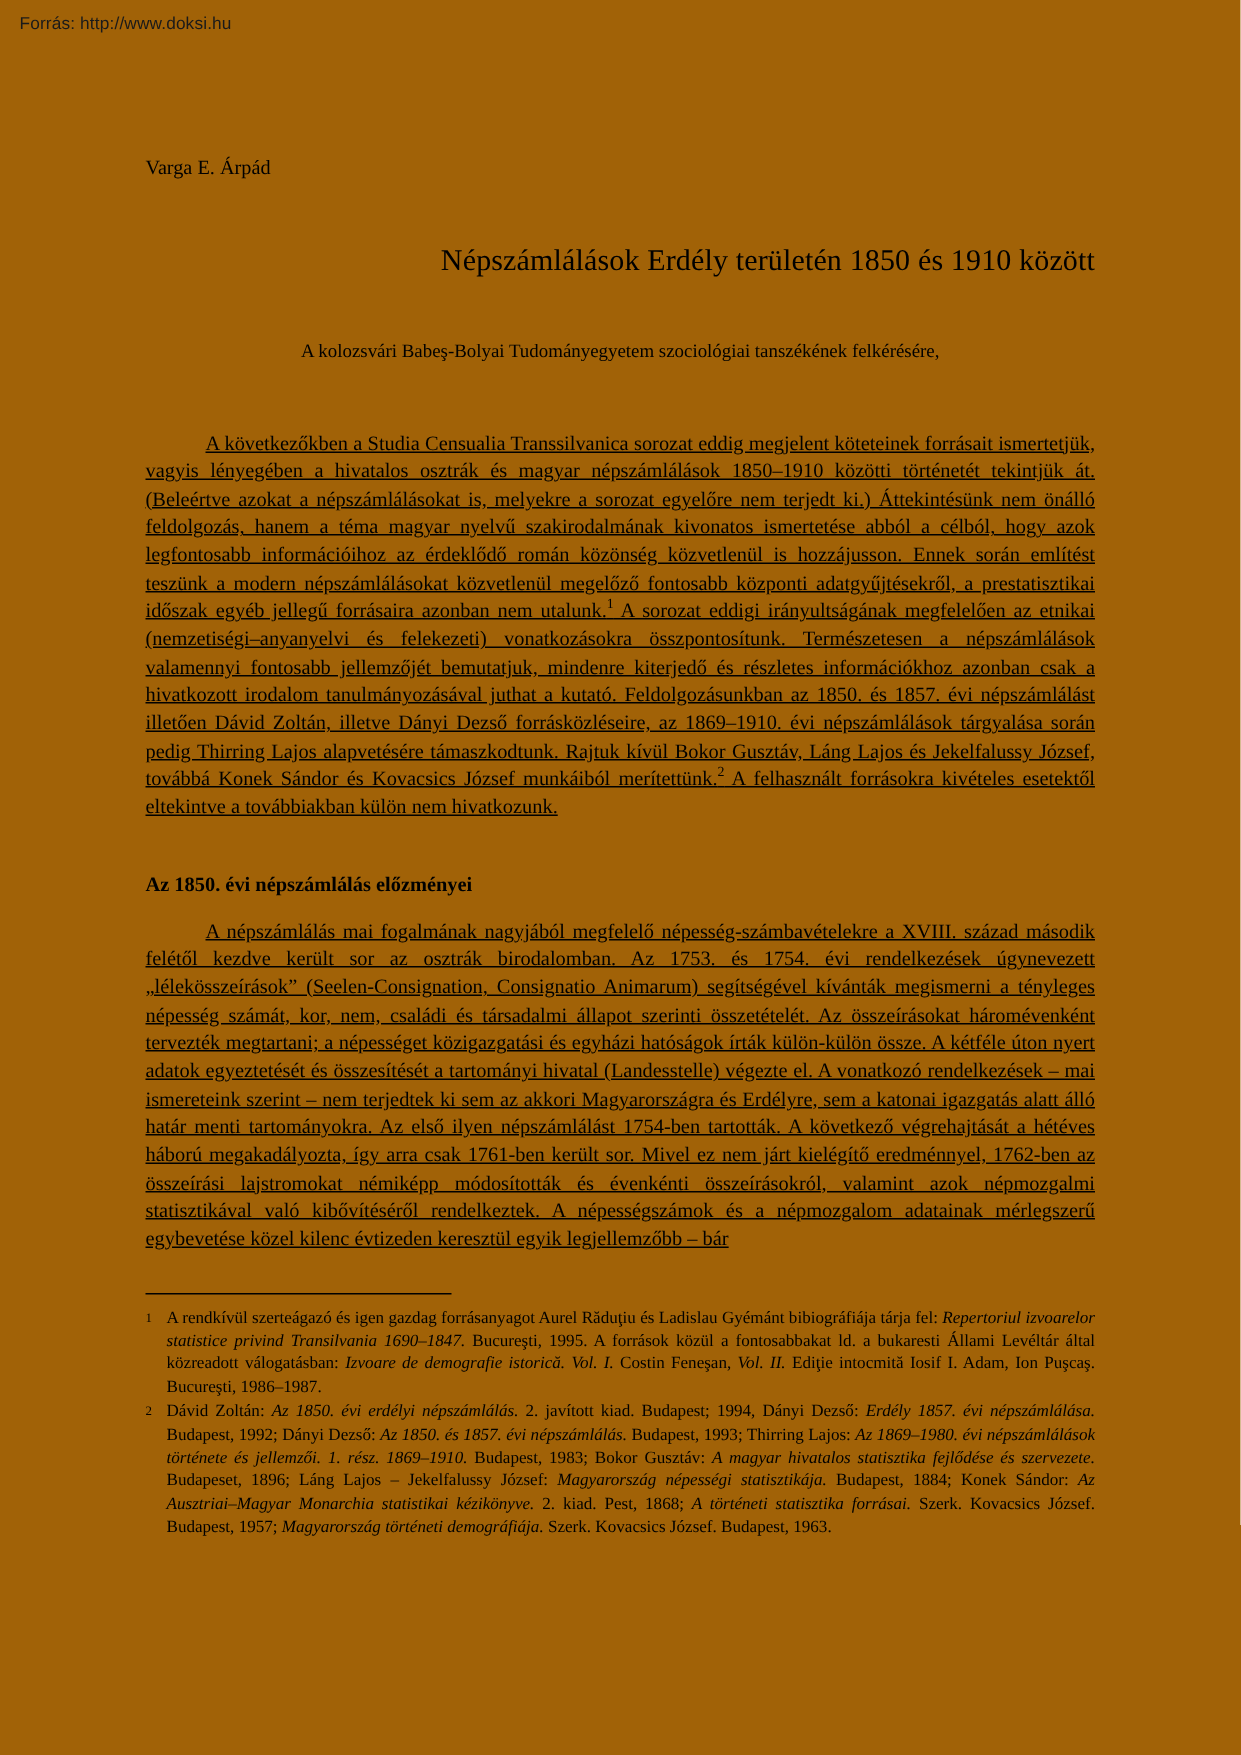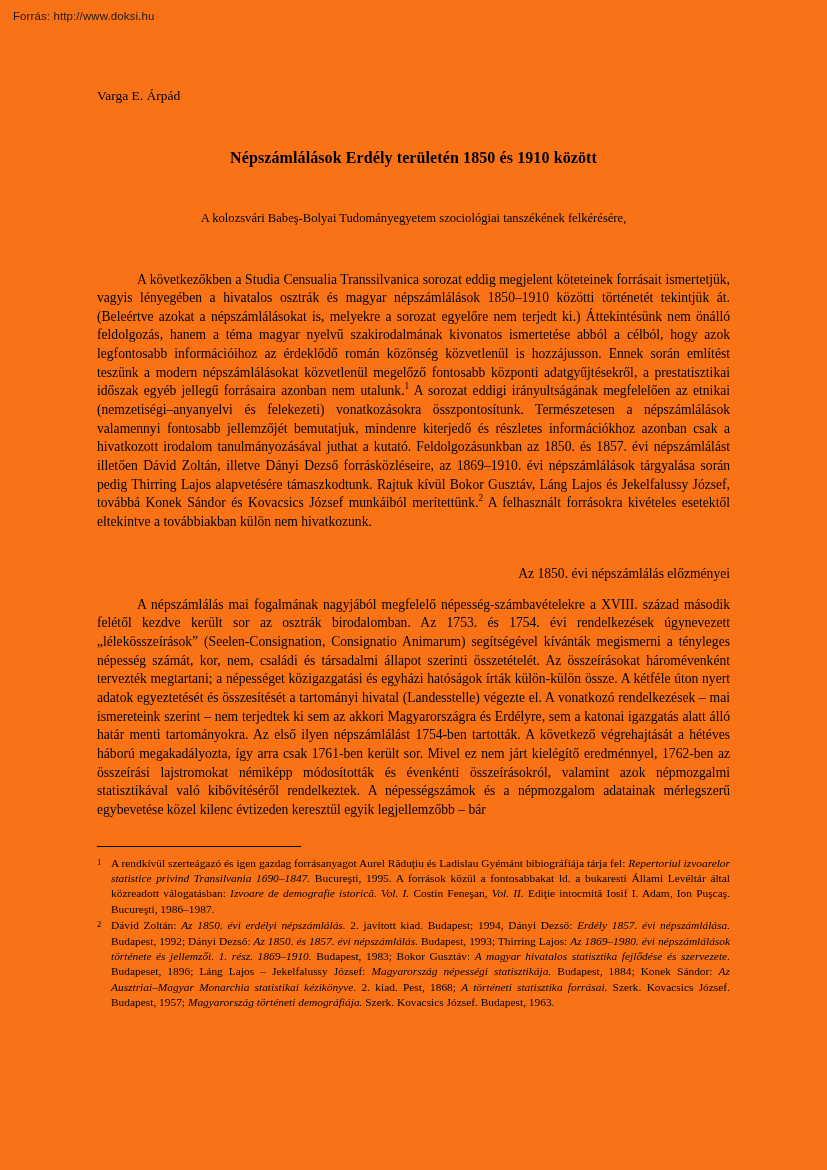--- a/index.html
+++ b/index.html
@@ -9,88 +9,89 @@
   }
   body {
     font-family: "Liberation Serif", "DejaVu Serif", serif;
     color: #000000;
   }
   .page {
     position: relative;
     width: 827px;
     height: 1170px;
     margin: 0 auto;
-    background: #f97316;
+    background: #a16207;
     overflow: hidden;
     box-sizing: border-box;
   }
   
   .source-header {
     position: absolute;
     left: 13px;
     top: 9px;
     font-family: "Liberation Sans", "DejaVu Sans", sans-serif;
     font-size: 11.5px;
     line-height: 14px;
     color: #1a1a1a;
     letter-spacing: 0.1px;
     white-space: nowrap;
   }
   
   .column {
     position: absolute;
     left: 97px;
-    top: 0;
+    top: 16px;
     width: 633px;
   }
   .author {
     margin-top: 87px;
     font-size: 13.5px;
     line-height: 17px;
   }
   .doc-title {
     margin: 0;
     padding: 0;
     margin-top: 42px;
-    font-size: 16px;
-    font-weight: bold;
-    text-align: center;
+    font-size: 20px;
+    font-weight: normal;
+    text-align: right;
     line-height: 24px;
     letter-spacing: 0.1px;
   }
   .subtitle {
     margin-top: 40px;
     text-align: center;
     font-size: 12.6px;
     line-height: 17.5px;
   }
   .subtitle div { white-space: nowrap; }
 
   .body-text {
     margin-top: 43px;
     font-size: 13.6px;
     line-height: 18.65px;
     text-align: justify;
     text-justify: inter-word;
     hyphens: none;
+    text-decoration: underline;
   }
   .body-text.second { margin-top: 13px; }
   .indent { display: inline-block; width: 40px; }
 
   sup.fn {
     font-size: 9.3px;
     vertical-align: super;
     line-height: 0;
   }
 
   .section-head {
     margin-top: 33px;
-    text-align: right;
+    text-align: left;
     font-size: 13.6px;
-    font-weight: normal;
+    font-weight: bold;
     line-height: 18px;
   }
 
   
   .footnotes {
     margin-top: 26px;
   }
   .fn-rule {
     width: 204px;
     height: 0;

